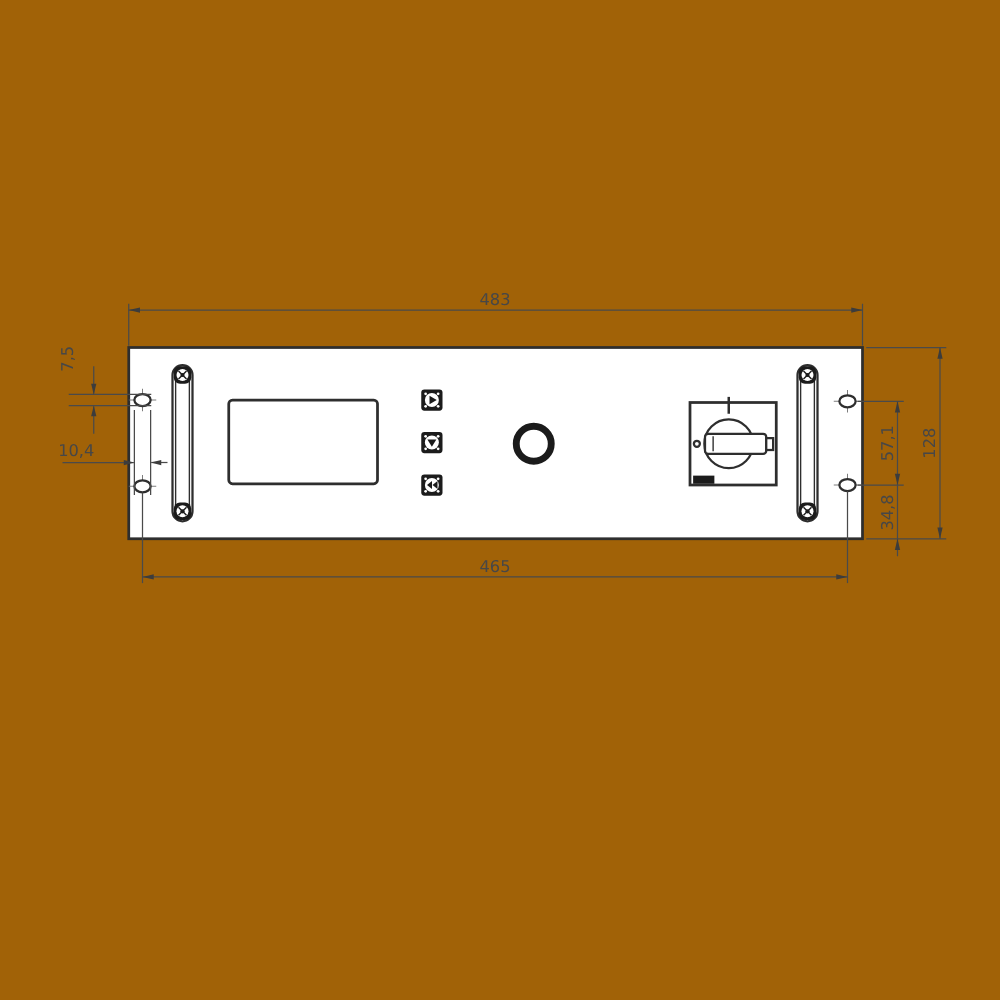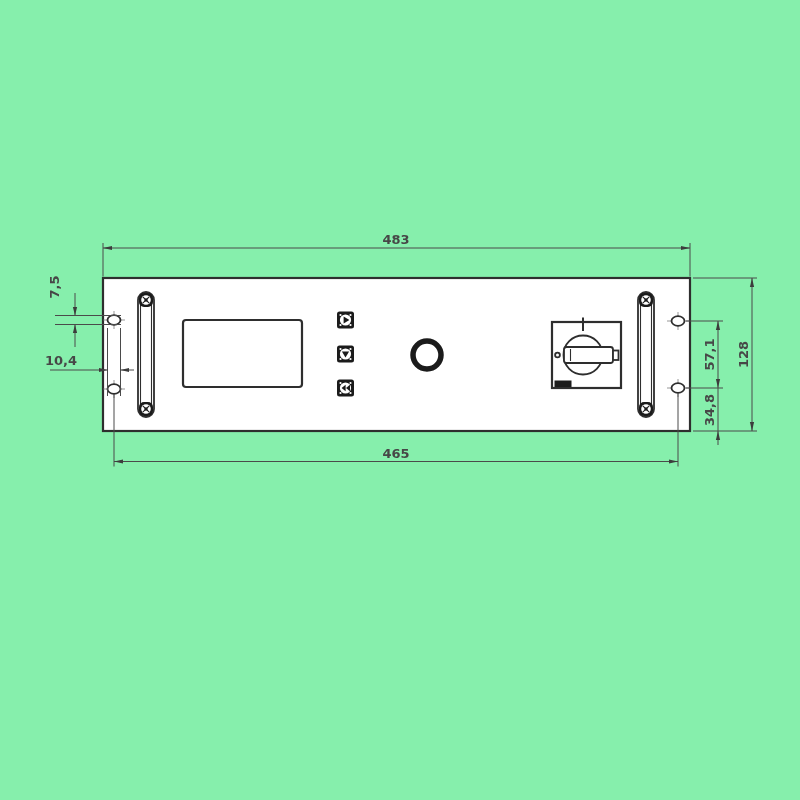--- a/index.html
+++ b/index.html
@@ -1,17 +1,17 @@
 <!DOCTYPE html>
 <html><head>
 <meta charset="utf-8">
 <style>
   html,body{margin:0;padding:0;background:#ffffff;}
-  .stage{position:relative;width:800px;height:800px;background:#86efac;overflow:hidden;
-         font-family:"DejaVu Sans", sans-serif;font-weight:bold;}
+  .stage{position:relative;width:800px;height:800px;background:#a16207;overflow:hidden;
+         font-family:"DejaVu Sans", sans-serif;}
   svg{position:absolute;left:0;top:0;}
   
   .edge   {stroke:#2e2e2e;stroke-width:2.2;fill:#ffffff;}
   .part   {stroke:#2e2e2e;stroke-width:1.8;fill:#ffffff;}
   .partthin{stroke:#2e2e2e;stroke-width:1.1;fill:none;}
   .dim    {stroke:#4a4a4a;stroke-width:1;fill:none;}
   .cl     {stroke:#6a6a6a;stroke-width:0.7;fill:none;}
   .arrow  {fill:#3c3c3c;stroke:none;}
   .darkfill{fill:#1b1b1b;stroke:none;}
   .dimtext{font-family:"DejaVu Sans", sans-serif;font-size:13px;fill:#474747;}

